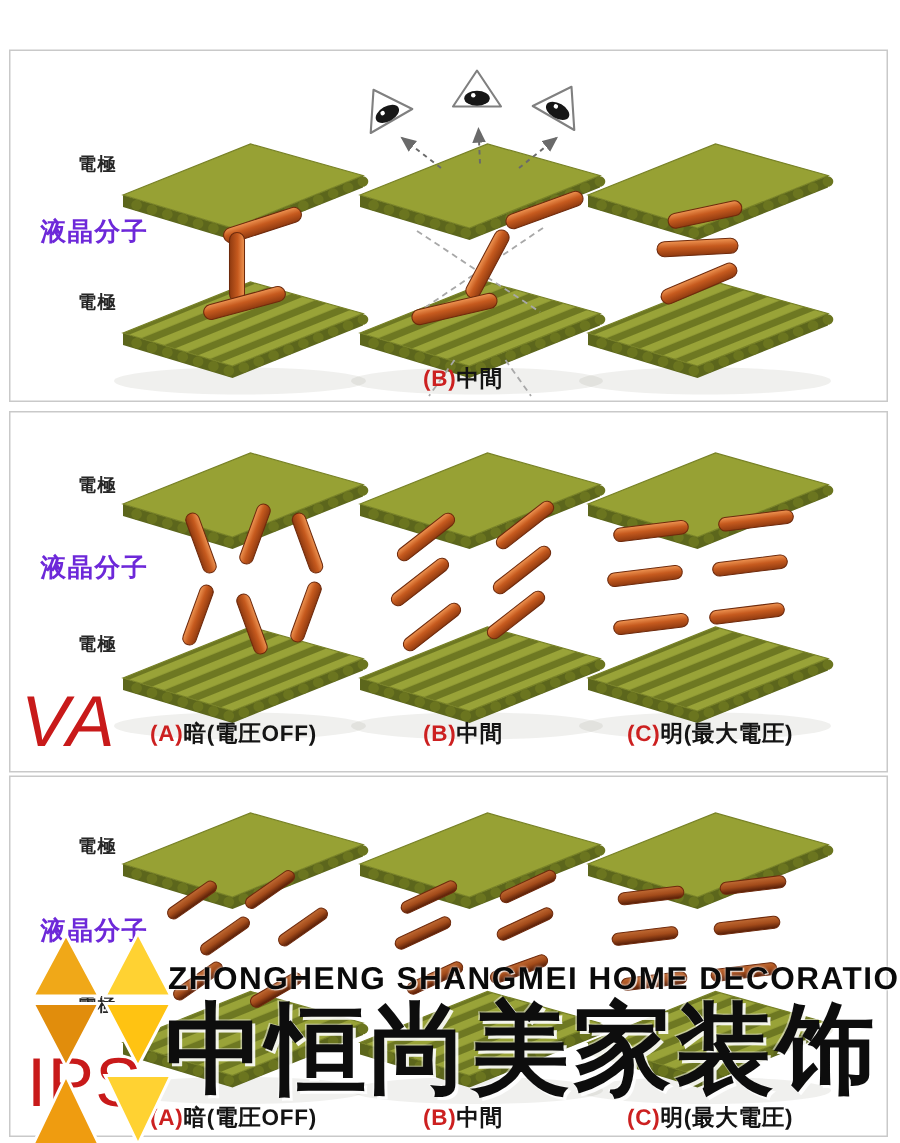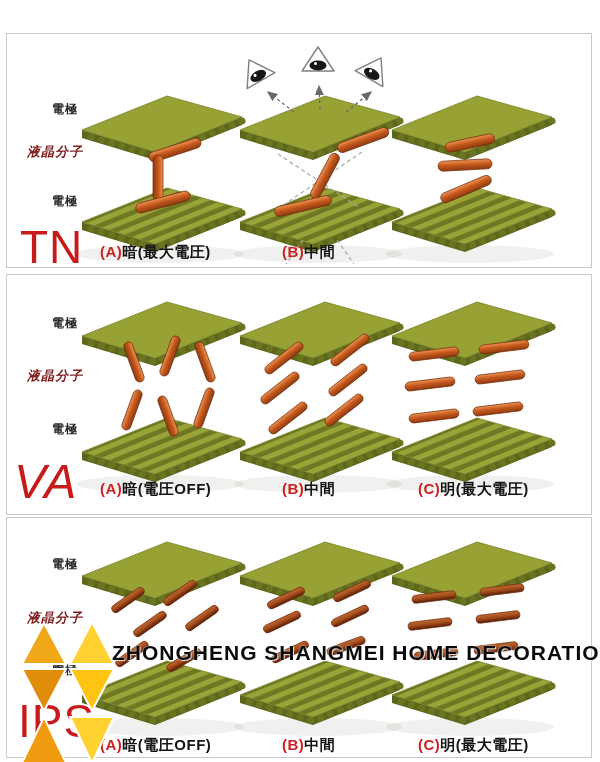--- a/index.html
+++ b/index.html
@@ -2,21 +2,21 @@
 <html><head>
 <meta charset="utf-8">
 <style>
   html,body{margin:0;padding:0;}
   body{width:600px;height:762px;background:#fff;position:relative;overflow:hidden;
        font-family:"Liberation Sans","DejaVu Sans",sans-serif;}
   .canvas{position:absolute;left:0;top:12px;width:496px;height:762px;}
   .frame{position:absolute;left:6px;width:586px;border:1px solid #c9c9c9;background:#fff;box-sizing:border-box;z-index:1;}
   #diagrams{position:absolute;left:0;top:0;z-index:2;}
   .lbl{position:absolute;z-index:3;font-weight:bold;font-size:12px;letter-spacing:1px;color:#262626;white-space:nowrap;}
-  .lbl.lc{color:#7f1d1d;font-size:13px;font-style:italic;}
+  .lbl.lc{color:#6d28d9;font-size:17px;}
   .secname{position:absolute;z-index:3;color:#c81a1a;line-height:1;letter-spacing:1px;white-space:nowrap;}
   .cap{position:absolute;z-index:3;font-weight:bold;font-size:15px;color:#141414;white-space:nowrap;letter-spacing:0.5px;}
   .cap .red{color:#cc2020;}
   .logo{position:absolute;left:14px;top:604px;z-index:30;}
   .wm-en{position:absolute;left:112px;top:629px;z-index:31;font-weight:bold;font-size:21px;letter-spacing:1px;
          color:#0a0a0a;white-space:nowrap;text-shadow:0 0 2px #fff,1px 1px 0 rgba(255,255,255,.7);}
   .wm-cn{position:absolute;left:110px;top:650px;z-index:32;font-weight:bold;font-size:66px;line-height:1.15;
          letter-spacing:2px;color:#0d0d0d;white-space:nowrap;
          text-shadow:2px 2px 0 rgba(255,255,255,.9),-1px -1px 0 rgba(255,255,255,.5);}
   .wm-url{position:absolute;left:500px;top:702px;z-index:29;font-size:17px;color:#cdc4b8;letter-spacing:1px;}
@@ -322,22 +322,20 @@
         </g>
         <g transform="translate(496,636) rotate(-7)">
           <rect x="-22" y="-4" width="44" height="8" rx="4" fill="url(#rodB)" stroke="#6e2a0c" stroke-width="0.7"></rect>
         </g>
       </g>
     </svg>
 
   <div class="lbl" style="left:52px;top:89px;">電極</div>
   <div class="lbl lc" style="left:27px;top:131px;">液晶分子</div>
   <div class="lbl" style="left:52px;top:181px;">電極</div>
-  <div class="secname" style="left:20px;top:212px;font-size:46px;">TN</div>
-  <div class="cap" style="left:100px;top:231px;"><span class="red">(A)</span><span>暗(最大電圧)</span></div>
   <div class="cap" style="left:282px;top:231px;"><span class="red">(B)</span><span>中間</span></div>
 
   <div class="lbl" style="left:52px;top:303px;">電極</div>
   <div class="lbl lc" style="left:27px;top:355px;">液晶分子</div>
   <div class="lbl" style="left:52px;top:409px;">電極</div>
   <div class="secname" style="left:14px;top:446px;font-size:48px;font-style:italic;">VA</div>
   <div class="cap" style="left:100px;top:468px;"><span class="red">(A)</span><span>暗(電圧OFF)</span></div>
   <div class="cap" style="left:282px;top:468px;"><span class="red">(B)</span><span>中間</span></div>
   <div class="cap" style="left:418px;top:468px;"><span class="red">(C)</span><span>明(最大電圧)</span></div>
 
@@ -351,14 +349,15 @@
 
   <svg class="logo" width="118" height="155" viewBox="0 0 118 155">
     <polygon points="8,48 30,7 52,48" stroke="#fff" stroke-width="2" fill="#f0a818"></polygon>
     <polygon points="56,48 78,6 100,48" stroke="#fff" stroke-width="2" fill="#ffd232"></polygon>
     <polygon points="8,53 52,53 30,95" stroke="#fff" stroke-width="2" fill="#e18d0c"></polygon>
     <polygon points="56,53 100,53 78,95" stroke="#fff" stroke-width="2" fill="#ffc312"></polygon>
     <polygon points="8,147 30,101 52,147" stroke="#fff" stroke-width="2" fill="#ef9c10"></polygon>
     <polygon points="56,101 100,101 78,147" stroke="#fff" stroke-width="2" fill="#ffd232"></polygon>
   </svg>
   <div class="wm-en">ZHONGHENG SHANGMEI HOME DECORATION</div>
+  <div class="wm-cn">中恒尚美家装饰</div>
 
 </div>
 
 </body></html>

